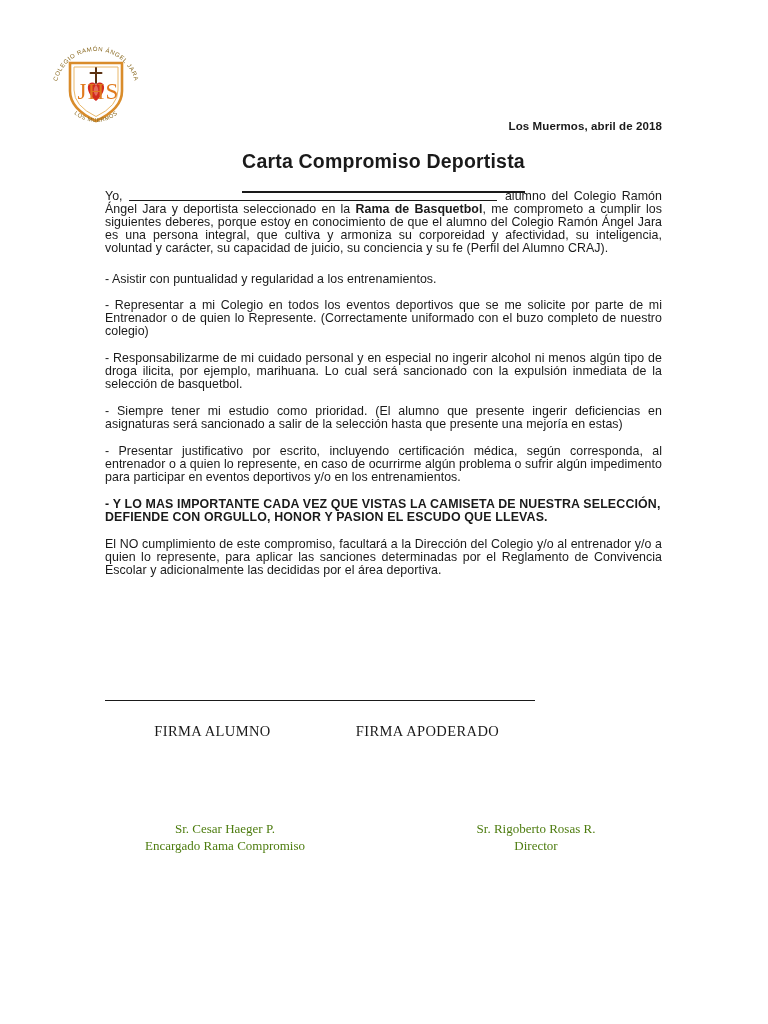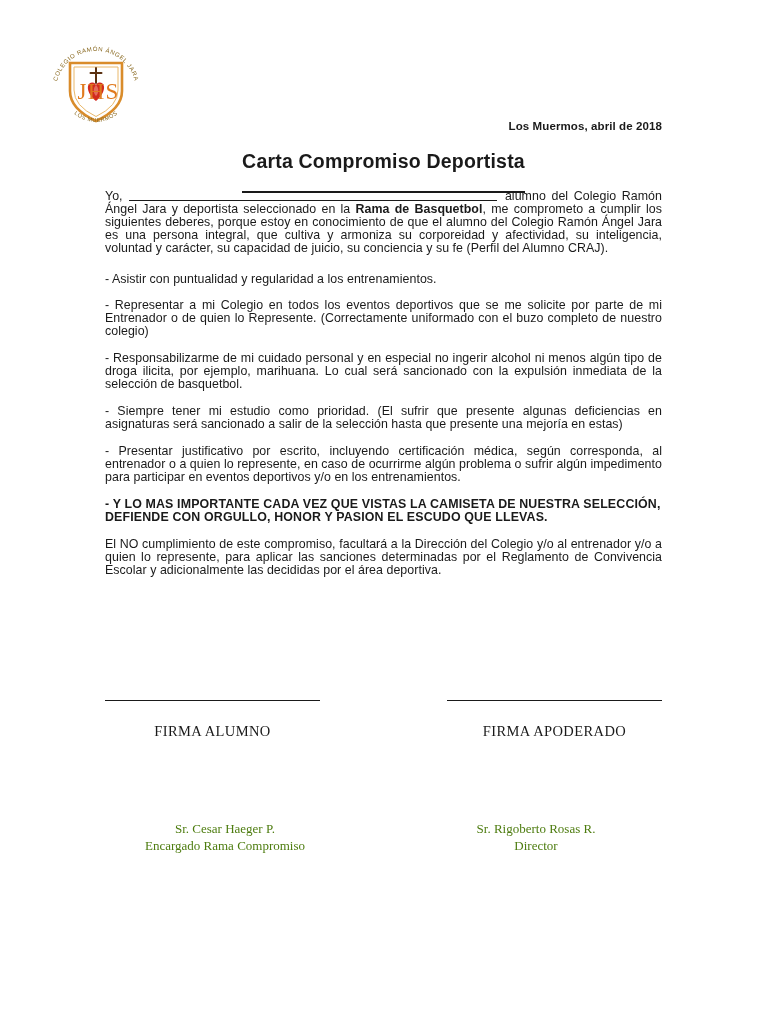--- a/index.html
+++ b/index.html
@@ -93,21 +93,20 @@
     margin: 0 2px 0 1px;
   }
 
   
   .sig-row {
     position: absolute;
     left: 105px;
     top: 700px;
     width: 557px;
     display: flex;
-    justify-content: space-between;
   }
   .sig-col { width: 215px; text-align: center; }
   .sig-line {
     height: 0;
     border-top: 1.6px solid #1a1a1a;
     width: 100%;
   }
   .sig-label {
     margin-top: 22px;
     font-family: "Liberation Serif", serif;
@@ -186,21 +185,21 @@
     <p class="para first">
       <span>Yo, </span><span class="blank-rule"></span><span> alumno del Colegio Ramón Ángel Jara y deportista seleccionado en la </span><b>Rama de Basquetbol</b><span>, me comprometo a cumplir los siguientes deberes, porque estoy en conocimiento de que el alumno del Colegio Ramón Ángel Jara es una persona integral, que cultiva y armoniza su corporeidad y afectividad, su inteligencia, voluntad y carácter, su capacidad de juicio, su conciencia y su fe (Perfil del Alumno CRAJ).</span>
     </p>
 
     <p class="para tight">- Asistir con puntualidad y regularidad a los entrenamientos.</p>
 
     <p class="para">- Representar a mi Colegio en todos los eventos deportivos que se me solicite por parte de mi Entrenador o de quien lo Represente. (Correctamente uniformado con el buzo completo de nuestro colegio)</p>
 
     <p class="para">- Responsabilizarme de mi cuidado personal y en especial no ingerir alcohol ni menos algún tipo de droga ilicita, por ejemplo, marihuana. Lo cual será sancionado con la expulsión inmediata de la selección de basquetbol.</p>
 
-    <p class="para">- Siempre tener mi estudio como prioridad. (El sufrir que presente algunas deficiencias en asignaturas será sancionado a salir de la selección hasta que presente una mejoría en estas)</p>
+    <p class="para">- Siempre tener mi estudio como prioridad. (El alumno que presente ingerir deficiencias en asignaturas será sancionado a salir de la selección hasta que presente una mejoría en estas)</p>
 
     <p class="para">- Presentar justificativo por escrito, incluyendo certificación médica, según corresponda, al entrenador o a quien lo represente, en caso de ocurrirme algún problema o sufrir algún impedimento para participar en eventos deportivos y/o en los entrenamientos.</p>
 
     <p class="para caps">- Y LO MAS IMPORTANTE CADA VEZ QUE VISTAS LA CAMISETA DE NUESTRA SELECCIÓN, DEFIENDE CON ORGULLO, HONOR Y PASION  EL ESCUDO QUE LLEVAS.</p>
 
     <p class="para">El NO cumplimiento de este compromiso, facultará a la Dirección del Colegio y/o al entrenador y/o a quien lo represente, para aplicar las sanciones determinadas por el Reglamento de Convivencia Escolar y adicionalmente las decididas por el área deportiva.</p>
   </div>
 
   <div class="sig-row">
     <div class="sig-col">

